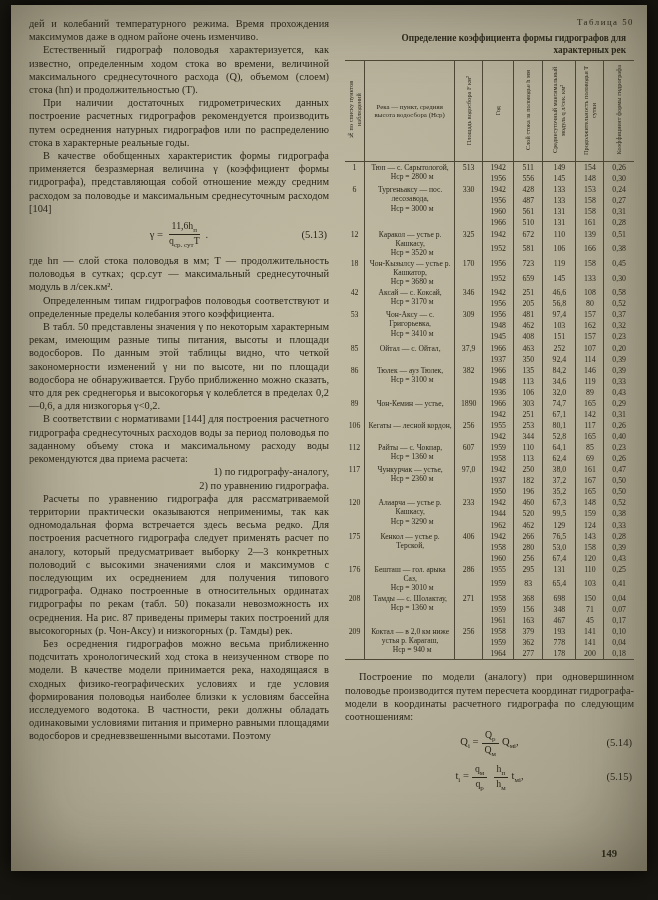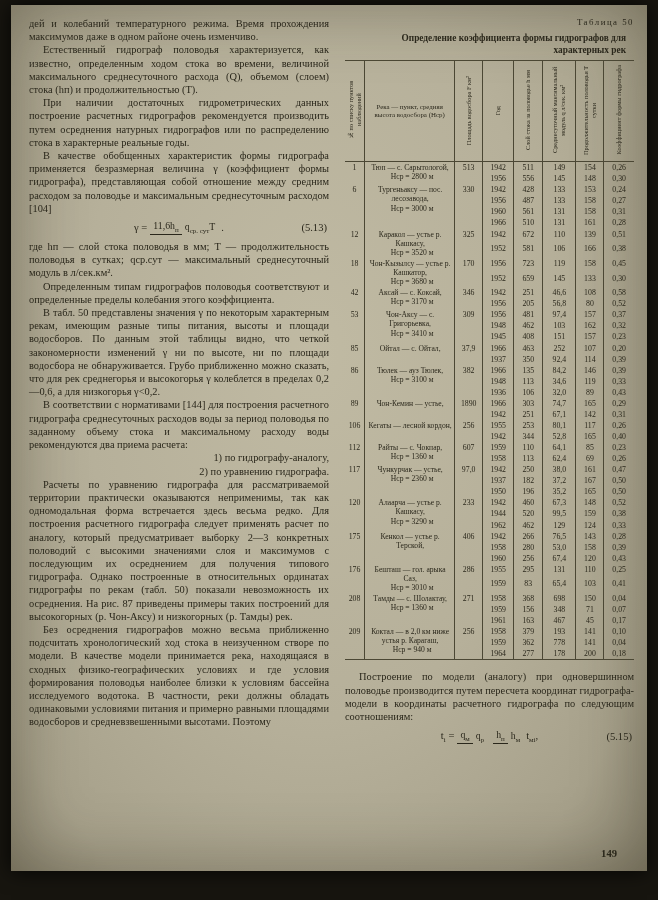--- a/index.html
+++ b/index.html
@@ -45,21 +45,21 @@
   #hydro-table tbody td{vertical-align:top;text-align:center;line-height:1.42;padding:0 1px;}
   #hydro-table td.c-name{text-align:center;line-height:1.2;padding:1px 2px 1px 3px;font-size:7.6px;}
   #hydro-table td.c-name .alt{padding-left:4px;}
   .right-text{margin-top:10px;font-size:10.4px;line-height:1.28;text-align:justify;color:#2a271b;}
   .right-text p{margin:0;}
   .formula{
     display:flex;align-items:center;justify-content:center;position:relative;
     margin:5px 0;font-size:10.6px;
   }
   .f-body{display:inline-flex;align-items:center;}
-  .frac{display:inline-flex;flex-direction:row;align-items:center;margin:0 3px;font-size:9.8px;line-height:1.15;}
+  .frac{display:inline-flex;flex-direction:column;align-items:center;margin:0 3px;font-size:9.8px;line-height:1.15;}
   .frac .fn{border-bottom:1px solid #2a271b;padding:0 3px;}
   .frac .fd{padding:0 3px;}
   .f-tag{position:absolute;right:2px;top:50%;transform:translateY(-50%);}
   .page-number{position:absolute;right:30px;bottom:12px;font-size:10.6px;font-weight:bold;color:#2a271b;}
   sub{font-size:7px;}
 </style>
 </head>
 <body>
 
 <div class="page">
@@ -468,20 +468,31 @@
             <td class="c-q">178</td>
             <td class="c-t">200</td>
             <td class="c-k">0,18</td>
           </tr>
         </tbody>
       </table>
     <div class="right-text" id="right-col-text">
         <p class="pi">Построение по модели (аналогу) при одновершинном половодье производится путем пересчета координат гидрографа-модели в координаты расчетного гидрографа по следующим соотношениям:</p>
         <div class="formula">
           <span class="f-body">
+            <span>Q<sub>i</sub> = </span>
+            <span class="frac">
+              <span class="fn">Q<sub>р</sub></span>
+              <span class="fd">Q<sub>м</sub></span>
+            </span>
+            <span>Q<sub>мi</sub>,</span>
+          </span>
+          <span class="f-tag">(5.14)</span>
+        </div>
+        <div class="formula">
+          <span class="f-body">
             <span>t<sub>i</sub> = </span>
             <span class="frac">
               <span class="fn">q<sub>м</sub></span>
               <span class="fd">q<sub>р</sub></span>
             </span>
             <span class="frac">
               <span class="fn">h<sub>п</sub></span>
               <span class="fd">h<sub>м</sub></span>
             </span>
             <span>t<sub>мi</sub>,</span>

